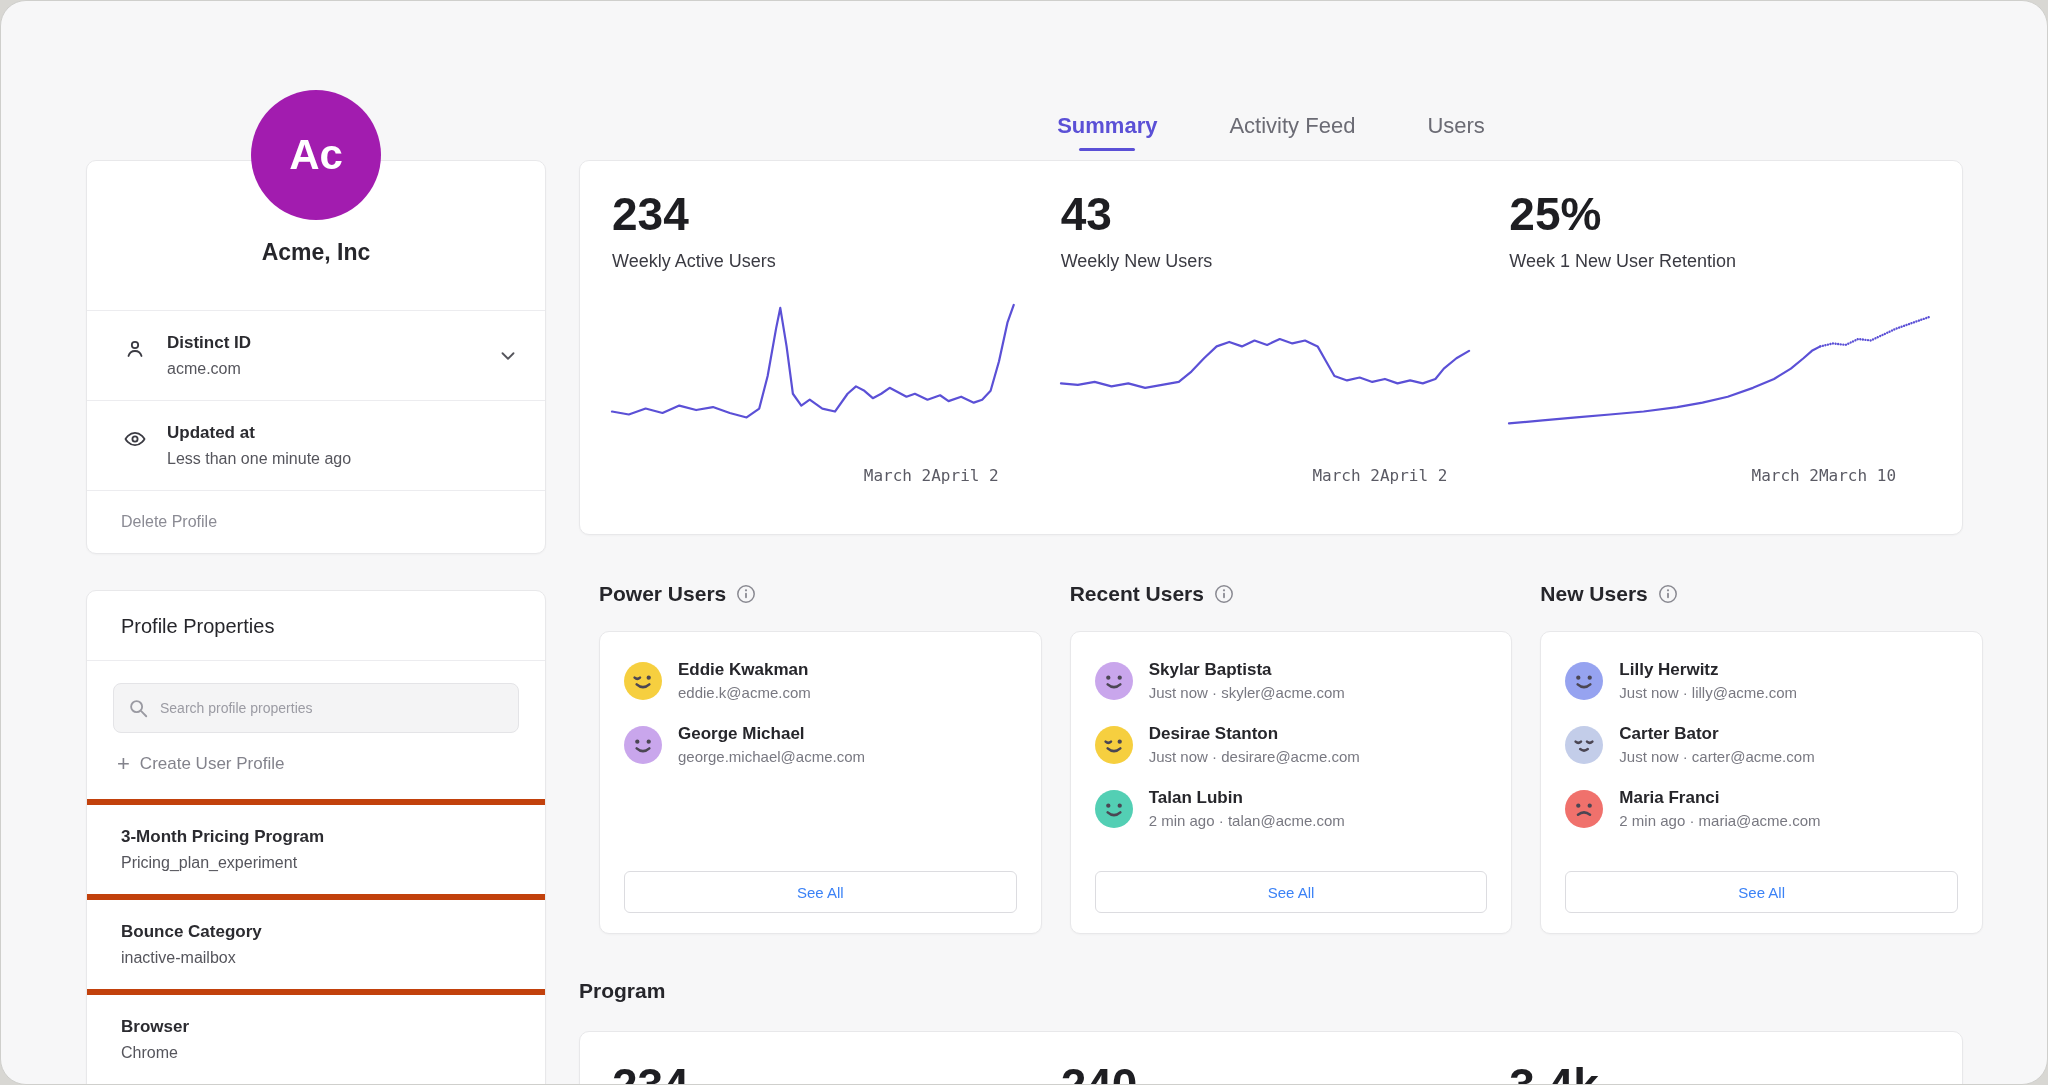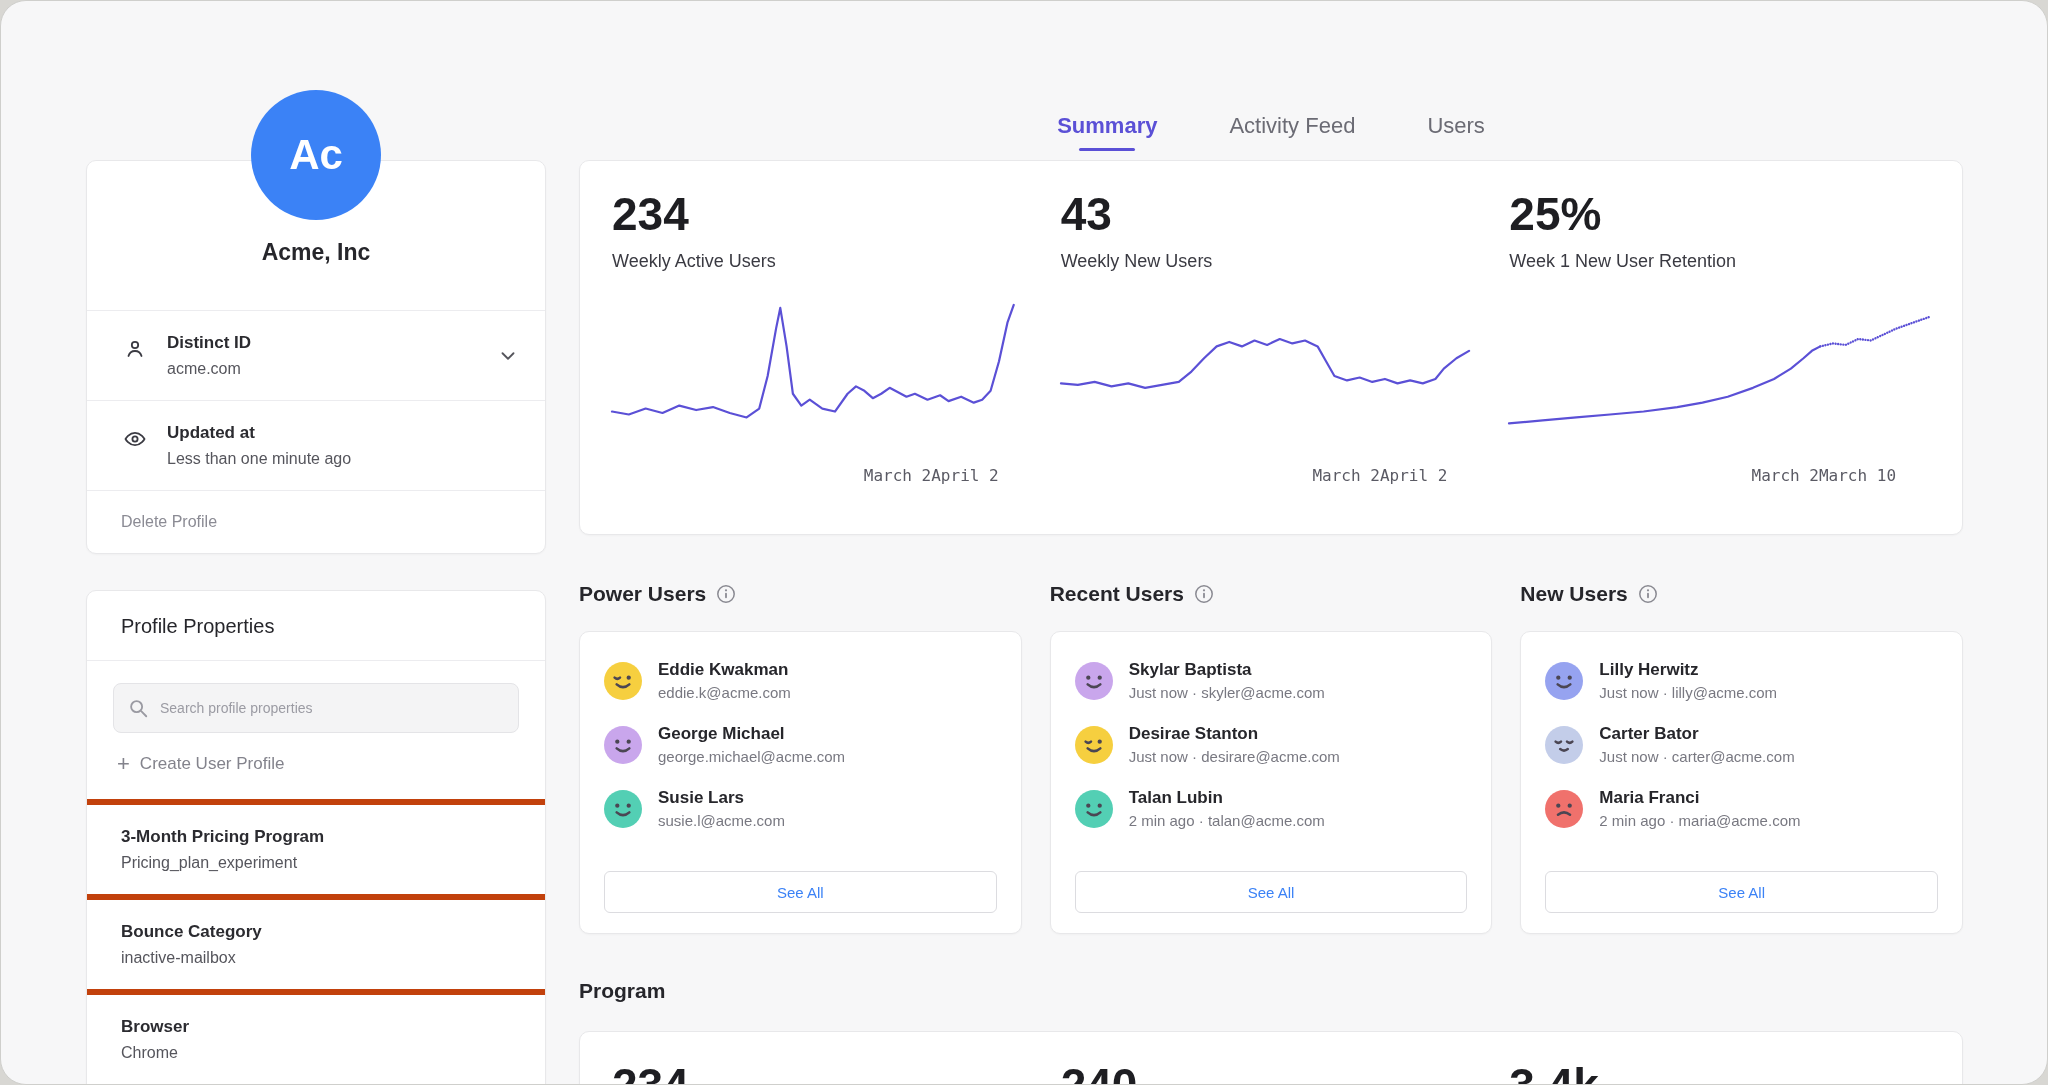--- a/index.html
+++ b/index.html
@@ -71,21 +71,21 @@
   .metric { flex:1; display:flex; flex-direction:column; }
   .metric-value { font-size:46px; font-weight:700; color:#1e1e22; line-height:1; }
   .metric-label { font-size:18px; color:#3a3a42; margin-top:14px; }
   .spark-svg { width:100%; height:148px; margin-top:30px; overflow:visible; }
   .spark { fill:none; stroke:#5b50d6; stroke-width:2.2; vector-effect:non-scaling-stroke; stroke-linejoin:round; stroke-linecap:round; }
   .spark.dotted { stroke-dasharray:0.01 2.6; stroke-width:2.4; }
   .axis { display:flex; justify-content:flex-end; padding-right:34px; margin-top:16px;
           font-family:"DejaVu Sans Mono","Liberation Mono",monospace; font-size:16px; color:#5a5a64; }
 
   
-  .lists { position:absolute; left:578px; top:578px; width:1384px; display:flex; gap:28px; }
+  .lists { position:absolute; left:598px; top:578px; width:1384px; display:flex; gap:28px; }
   .list-section { flex:1; }
   .list-header { display:flex; align-items:center; gap:10px; height:30px; margin-bottom:22px; }
   .list-title { font-size:21px; font-weight:700; color:#26262b; }
   .info-icon { width:20px; height:20px; cursor:pointer; }
   .list-card { height:303px; padding:28px 24px 20px; display:flex; flex-direction:column; }
   .user-row { display:flex; align-items:center; gap:16px; margin-bottom:23px; cursor:pointer; }
   .user-avatar { width:38px; height:38px; border-radius:50%; flex:0 0 38px; overflow:hidden; }
   .user-avatar svg { width:100%; height:100%; display:block; }
   .user-name { font-size:17px; font-weight:600; color:#26262b; }
   .user-meta { font-size:15px; color:#787881; margin-top:4px; }
@@ -101,21 +101,21 @@
   .activity-stat { flex:1; font-size:46px; font-weight:700; color:#1e1e22; line-height:1; }
 
   .icon-stroke { stroke:#3a3a42; fill:none; stroke-width:1.8; stroke-linecap:round; stroke-linejoin:round; }
 </style>
 </head>
 <body>
 
 <div class="frame">
 
   <aside class="left-col">
-    <div class="big-avatar" style="background: #3b82f6;">Ac</div>
+    <div class="big-avatar" style="background: #a21caf;">Ac</div>
 
     <div class="card profile-card">
       <div class="profile-head">
         <div class="profile-name">Acme, Inc</div>
       </div>
 
       <div class="field-row">
         <span class="field-icon">
           <svg viewBox="0 0 24 24">
               <g class="icon-stroke">
@@ -262,33 +262,20 @@
                 <circle cx="8.4" cy="9.9" r="1.35" fill="#4b4653"></circle>
                 <circle cx="15.6" cy="9.9" r="1.35" fill="#4b4653"></circle>
                 <path d="M8 14.1q4 3.6 8 0" fill="none" stroke="#4b4653" stroke-width="1.6" stroke-linecap="round"></path>
               </svg>
             </span>
           <span>
             <div class="user-name">George Michael</div>
             <div class="user-meta">george.michael@acme.com</div>
           </span>
         </div>
-        <div class="user-row">
-          <span class="user-avatar" style="background: rgb(83, 207, 180);">
-              <svg viewBox="0 0 24 24">
-                <circle cx="8.4" cy="9.9" r="1.35" fill="#4b4653"></circle>
-                <circle cx="15.6" cy="9.9" r="1.35" fill="#4b4653"></circle>
-                <path d="M8 14.1q4 3.6 8 0" fill="none" stroke="#4b4653" stroke-width="1.6" stroke-linecap="round"></path>
-              </svg>
-            </span>
-          <span>
-            <div class="user-name">Susie Lars</div>
-            <div class="user-meta">susie.l@acme.com</div>
-          </span>
-        </div>
         <button class="see-all">See All</button>
       </div>
     </div>
 
     <div class="list-section">
       <div class="list-header">
         <span class="list-title">Recent Users</span>
         <span class="info-icon">
           <svg viewBox="0 0 20 20">
               <circle cx="10" cy="10" r="8.2" fill="none" stroke="#8a8a92" stroke-width="1.5"></circle>

